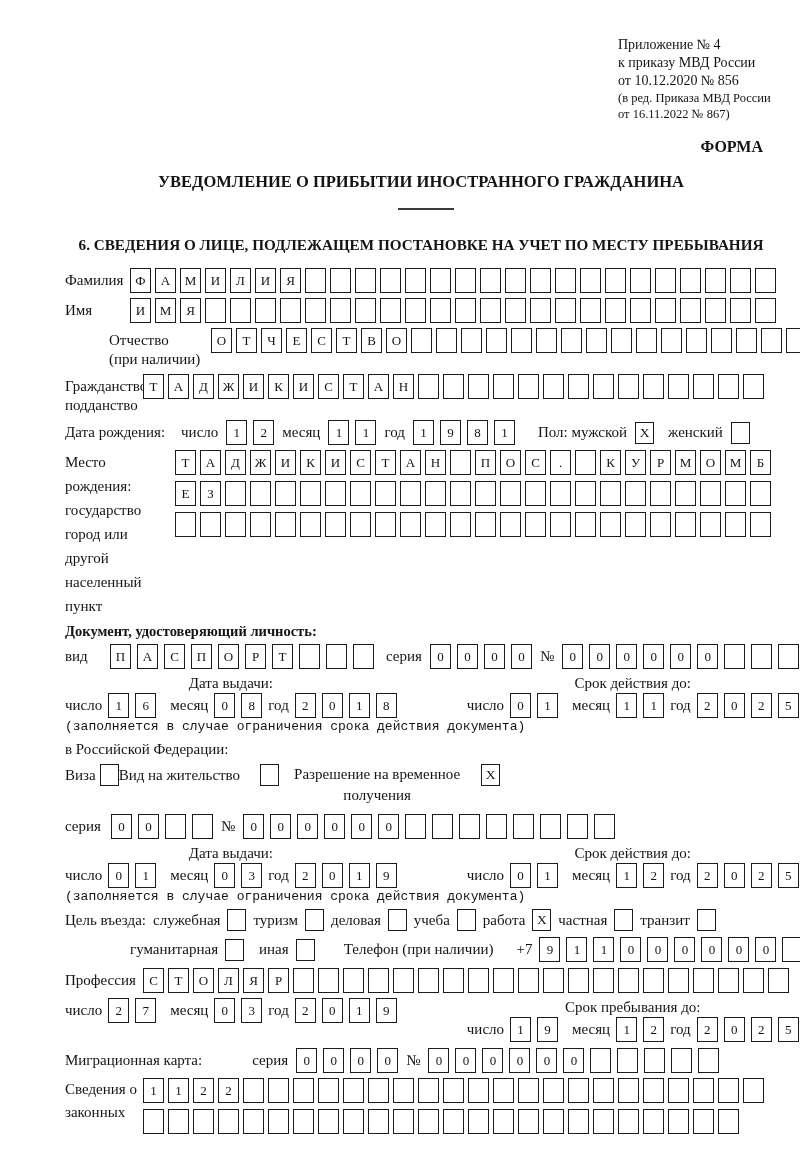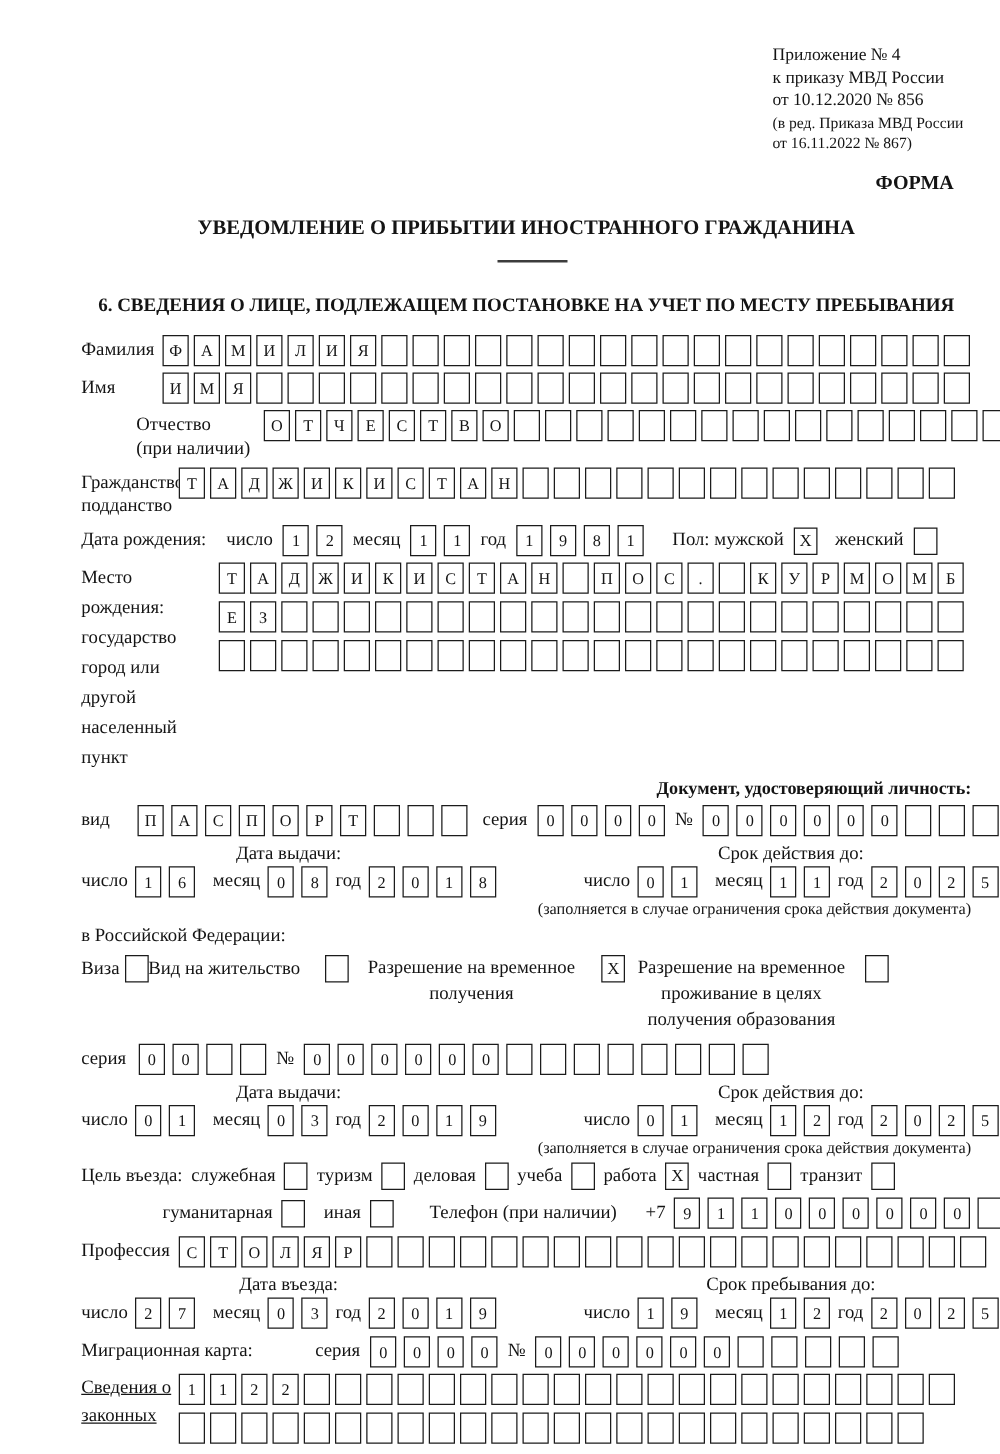--- a/index.html
+++ b/index.html
@@ -25,39 +25,39 @@
   .cells.sp{gap:6px;}
   .cbox{box-sizing:border-box;width:19px;height:22px;border:1.6px solid #1b1b1b;flex:none;
         display:inline-flex;align-items:center;justify-content:center;font-size:13.5px;vertical-align:middle;}
   .mid{line-height:25px;}
   
   .datepair{display:flex;gap:70px;margin-bottom:0;}
   .dgroup{display:inline-flex;flex-direction:column;flex:none;}
   .dhead{text-align:center;line-height:19px;}
   .dfields{display:flex;align-items:flex-start;gap:6px;}
   .dfields .dlbl{line-height:25px;flex:none;}
-  .note{font-size:13px;text-align:right;line-height:17px;margin-bottom:4px;}
+  .note{font-size:13px;text-align:left;line-height:17px;margin-bottom:4px;font-family:Liberation Mono, monospace;}
   .pline{line-height:21px;}
   
   .optrow{display:flex;align-items:flex-start;margin:4px 0 8px 0;}
   .opt{display:flex;align-items:flex-start;gap:6px;flex:none;}
   .opt .olbl{line-height:22px;}
   .optwide{width:196px;text-align:center;line-height:21px;}
   .optwide2{width:186px;text-align:center;line-height:21px;}
   
   .purpose{display:flex;align-items:center;gap:7px;margin-bottom:6px;flex-wrap:nowrap;}
   .purpose .plbl{flex:none;}
   .ind130{margin-left:65px;}
   
   .mlblock{display:flex;margin-bottom:5px;}
   .mllabels{flex:none;}
   .mllabels div{line-height:24px;}
   .mlcells{display:flex;flex-direction:column;gap:6px;}
-  .lrlabels div{line-height:23px;text-decoration:underline;}
-  .docheading{text-align:right;font-weight:bold;font-size:14.5px;margin:2px 0 4px 0;}
+  .lrlabels div{line-height:23px;}
+  .docheading{text-align:left;font-weight:bold;font-size:14.5px;margin:2px 0 4px 0;}
   .ml12{margin-left:12px;}.ml8{margin-left:8px;}
 </style>
 </head>
 <body>
 
 <div class="content">
 
   <div class="hdrblock">
     <div class="hl">Приложение № 4</div>
     <div class="hl">к приказу МВД России</div>
@@ -413,24 +413,20 @@
       <span class="cbox"></span>
     </span>
     <span class="opt">
       <span class="olbl">Вид на жительство</span>
       <span class="cbox" style="margin-left:14px;"></span>
     </span>
     <span class="opt">
       <span class="optwide">Разрешение на временное получения</span>
       <span class="cbox">X</span>
     </span>
-    <span class="opt">
-      <span class="optwide2">Разрешение на временное проживание в целях получения образования</span>
-      <span class="cbox"></span>
-    </span>
   </div>
 
   <div class="row">
     <span class="mid" style="margin-right:10px;">серия</span>
     <span class="cells sp">
         <span class="cell">0</span>
         <span class="cell">0</span>
         <span class="cell"></span>
         <span class="cell"></span>
       </span>
@@ -567,21 +563,20 @@
         <span class="cell"></span>
         <span class="cell"></span>
         <span class="cell"></span>
         <span class="cell"></span>
         <span class="cell"></span>
       </span>
   </div>
 
   <div class="datepair" style="margin-bottom:6px;">
     <div class="dgroup">
-      <div class="dhead">Дата въезда:</div>
       <div class="dfields">
         <span class="dlbl">число</span>
         <span class="cells sp">
             <span class="cell">2</span>
             <span class="cell">7</span>
           </span>
         <span class="dlbl" style="margin-left:8px;">месяц</span>
         <span class="cells sp">
             <span class="cell">0</span>
             <span class="cell">3</span>

